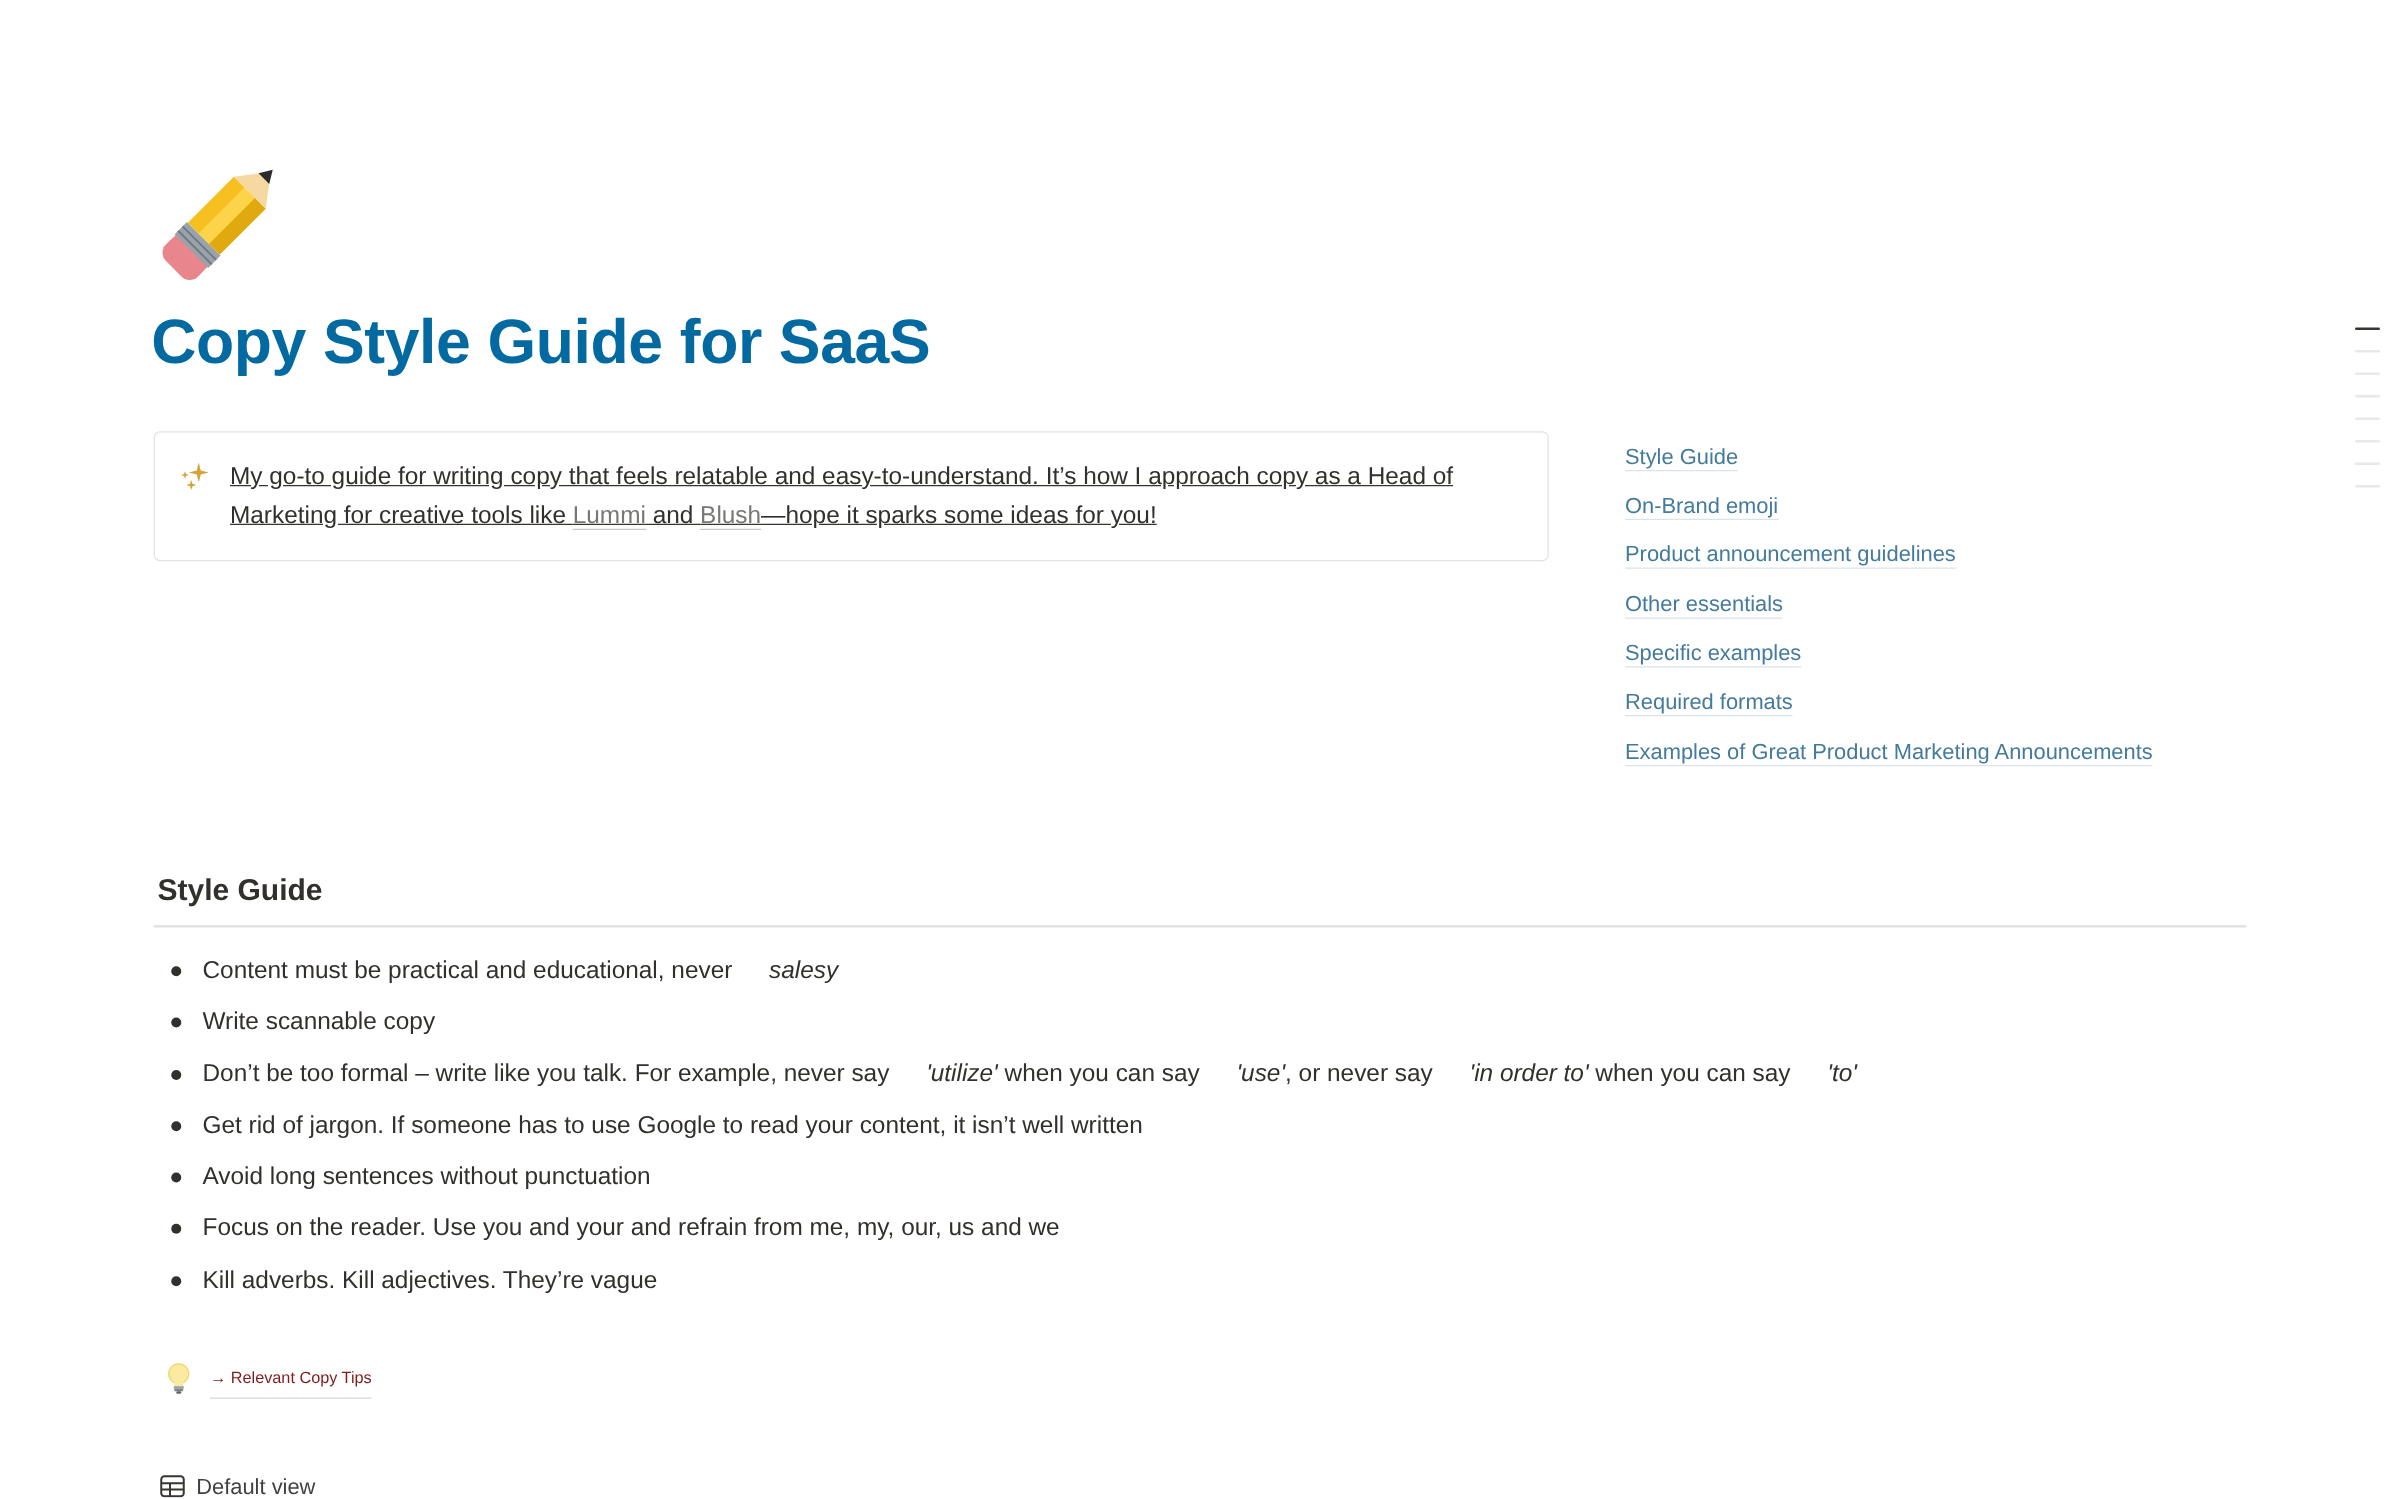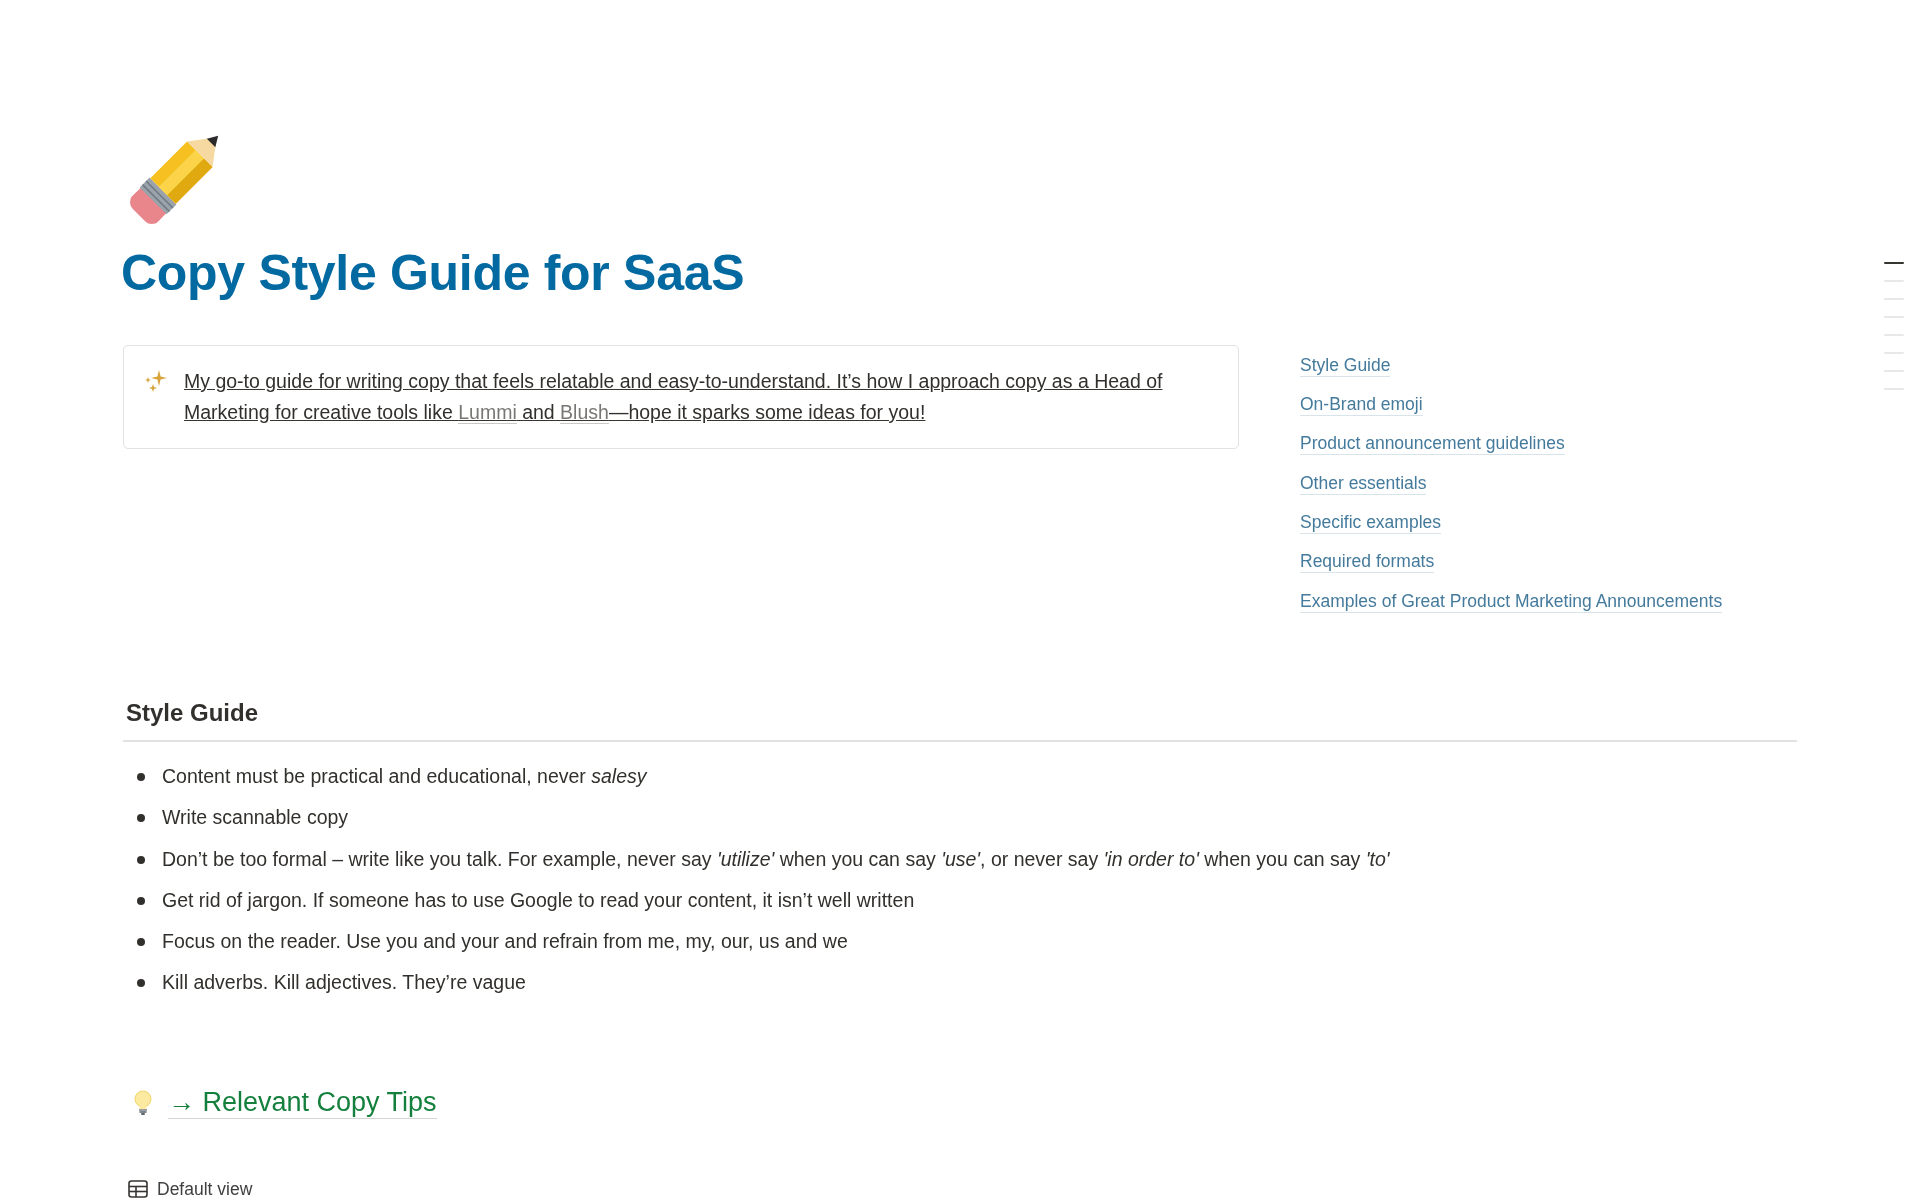--- a/index.html
+++ b/index.html
@@ -73,26 +73,26 @@
     .bullet-item {
       position: relative; height: 41.3px;
       padding-left: 32px;
       font-size: 19.5px; line-height: 33px; color: #32302c;
       white-space: nowrap;
     }
     .bullet-dot {
       position: absolute; left: 7px; top: 13px;
       width: 8px; height: 8px; border-radius: 50%; background: #32302c;
     }
-    .bullet-item em { font-style: italic; }
+    .bullet-item em { font-style: italic; margin-left: 24px; }
 
     .copy-tips {
       position: absolute; left: 132px; top: 1086px;
       display: flex; align-items: center;
-      font-size: 27px; color: #15803d; line-height: 32px; justify-content: flex-end;
+      font-size: 13px; color: #7f1d1d; line-height: 32px; justify-content: flex-end;
     }
     .bulb-icon { width: 22px; height: 26px; margin-right: 14px; }
     .copy-tips-link {
       border-bottom: 1px solid #d6d5d2; cursor: pointer;
     }
 
     .default-view {
       position: absolute; left: 128px; top: 1178px;
       display: flex; align-items: center;
       font-size: 17.5px; color: #404040; line-height: 22px; justify-content: flex-end;
@@ -161,20 +161,21 @@
     </div>
 
   <h2 class="section-heading">Style Guide</h2>
   <div class="section-divider"></div>
 
   <ul class="bullets" id="bullets">
       <li class="bullet-item"><span class="bullet-dot"></span><span>Content must be practical and educational, never </span><em>salesy</em></li>
       <li class="bullet-item"><span class="bullet-dot"></span><span>Write scannable copy</span></li>
       <li class="bullet-item"><span class="bullet-dot"></span><span>Don’t be too formal – write like you talk. For example, never say </span><em>'utilize'</em><span> when you can say </span><em>'use'</em><span>, or never say </span><em>'in order to'</em><span> when you can say </span><em>'to'</em></li>
       <li class="bullet-item"><span class="bullet-dot"></span><span>Get rid of jargon. If someone has to use Google to read your content, it isn’t well written</span></li>
+      <li class="bullet-item"><span class="bullet-dot"></span><span>Avoid long sentences without punctuation</span></li>
       <li class="bullet-item"><span class="bullet-dot"></span><span>Focus on the reader. Use you and your and refrain from me, my, our, us and we</span></li>
       <li class="bullet-item"><span class="bullet-dot"></span><span>Kill adverbs. Kill adjectives. They’re vague</span></li>
     </ul>
 
   <div class="copy-tips">
     <span class="bulb-icon">
       <svg width="22" height="26" viewBox="0 0 22 26">
         <circle cx="11" cy="9" r="8" fill="#fbeaa0" stroke="#f0d56a" stroke-width="1"></circle>
         <rect x="7.5" y="15" width="7" height="5" fill="#fbeaa0"></rect>
         <rect x="7" y="19" width="8" height="2" fill="#9aa0a6"></rect>

